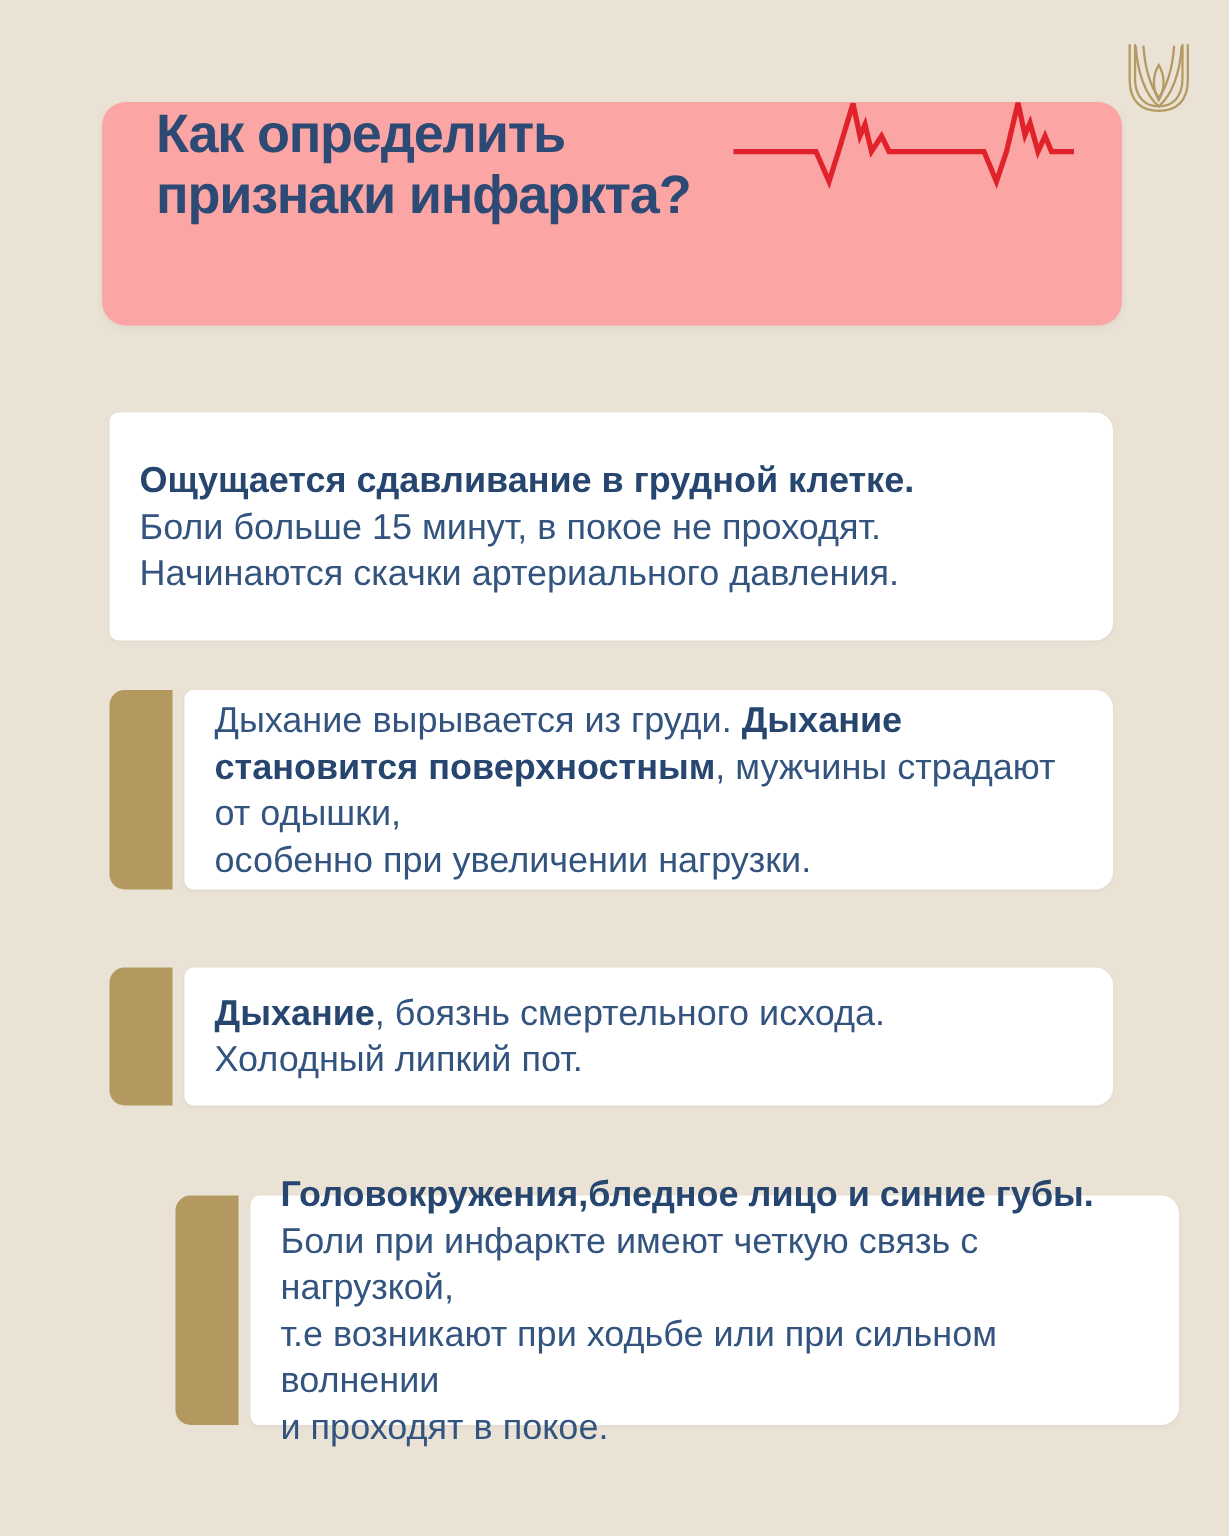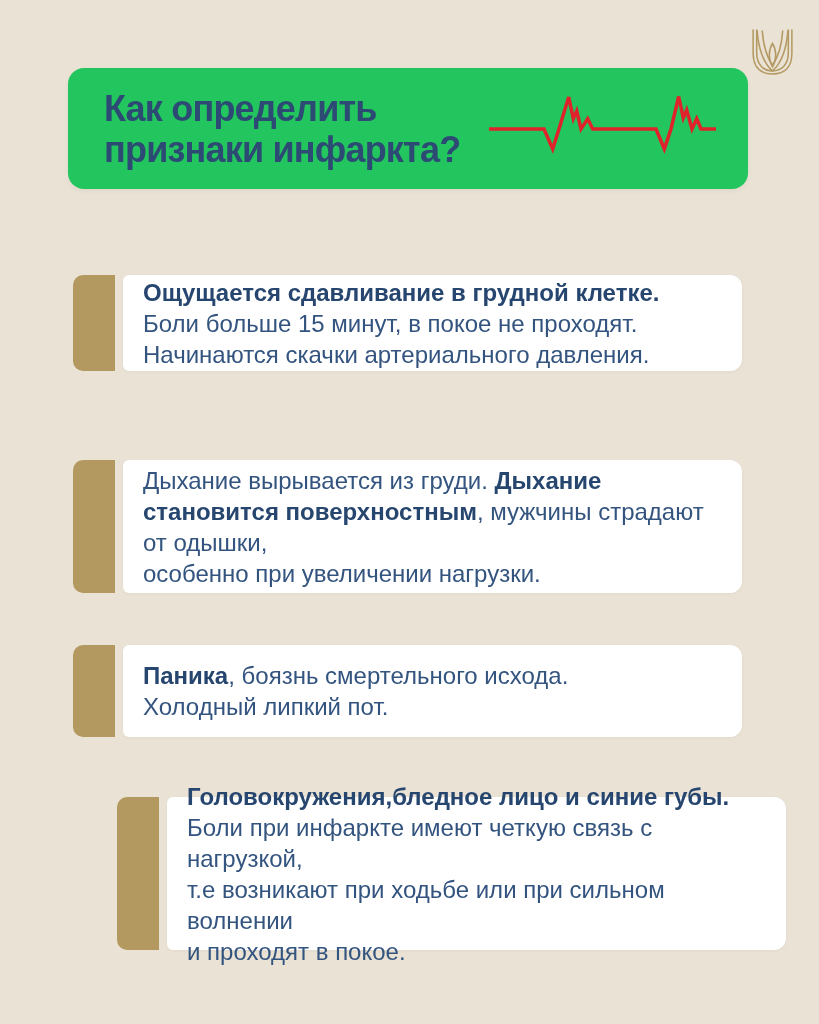--- a/index.html
+++ b/index.html
@@ -9,23 +9,23 @@
     font-family:"Liberation Sans","DejaVu Sans",sans-serif;
     position:relative;overflow:hidden;
   }
   .page{position:absolute;inset:0;}
 
   
   .logo{position:absolute;top:26px;right:21px;width:51px;height:51px;}
 
   
   .header-card{
-    position:absolute;left:68px;top:68px;width:680px;height:121px;
-    background:#22c55e;border-radius:16px;
-    display:flex;align-items:center;
+    position:absolute;left:68px;top:68px;width:680px;height:149px;
+    background:#fca5a5;border-radius:16px;
+    display:flex;align-items:flex-start;
     box-shadow:0 2px 4px rgba(120,110,90,.08);
   }
   .title{
     margin:0 0 0 36px;
     font-size:36px;line-height:41px;font-weight:600;
     letter-spacing:-0.8px;
     color:#2d4a74;white-space:pre-line;
   }
   .ecg{margin-left:auto;margin-right:32px;margin-bottom:12px;overflow:visible;display:block;}
 
@@ -40,21 +40,21 @@
     display:flex;flex-direction:column;justify-content:center;
     padding:0 28px 0 20px;
     box-shadow:0 1px 3px rgba(120,110,90,.06);
   }
   .card-text{
     font-size:24px;line-height:31px;color:#33547f;
     white-space:pre-line;
   }
   .card-text .b{font-weight:bold;color:#27466f;}
 
-  .card-1{top:275px;height:96px;}
+  .card-1{top:275px;height:152px;flex-direction:column;}
   .card-2{top:460px;height:133px;}
   .card-3{top:645px;height:92px;}
   .card-4{top:797px;height:153px;margin-left:44px;}
 </style>
 </head>
 <body>
 
 <div class="page">
 
   <svg class="logo" viewBox="0 0 50 50" fill="none" stroke="#b49a62" stroke-width="1.5" stroke-linecap="round">
@@ -90,21 +90,21 @@
       <div class="card-bar"></div>
       <div class="card-body">
         <div class="card-text"><span>Дыхание вырывается из груди. </span><span class="b">Дыхание становится поверхностным</span><span>, мужчины страдают от одышки,
 особенно при увеличении нагрузки.</span></div>
       </div>
     </div>
 
     <div class="card card-3">
       <div class="card-bar"></div>
       <div class="card-body">
-        <div class="card-text"><span class="b">Паника</span><span>, боязнь смертельного исхода.
+        <div class="card-text"><span class="b">Дыхание</span><span>, боязнь смертельного исхода.
 Холодный липкий пот.</span></div>
       </div>
     </div>
 
     <div class="card card-4">
       <div class="card-bar"></div>
       <div class="card-body">
         <div class="card-text"><span class="b">Головокружения,бледное лицо и синие губы.</span><span>
 Боли при инфаркте имеют четкую связь с нагрузкой,
 т.е возникают при ходьбе или при сильном волнении

